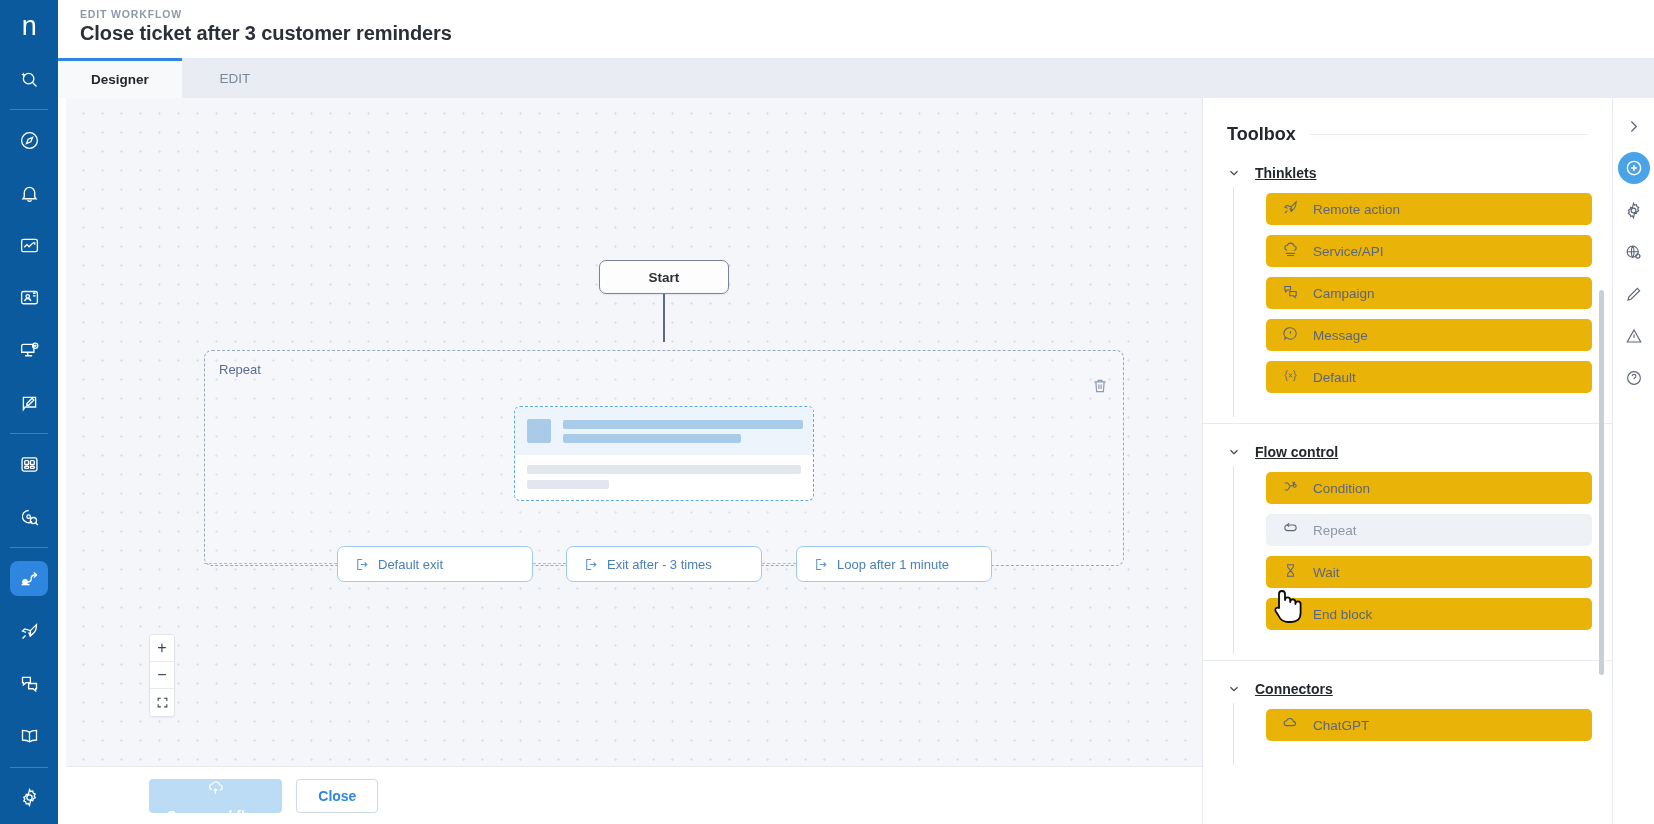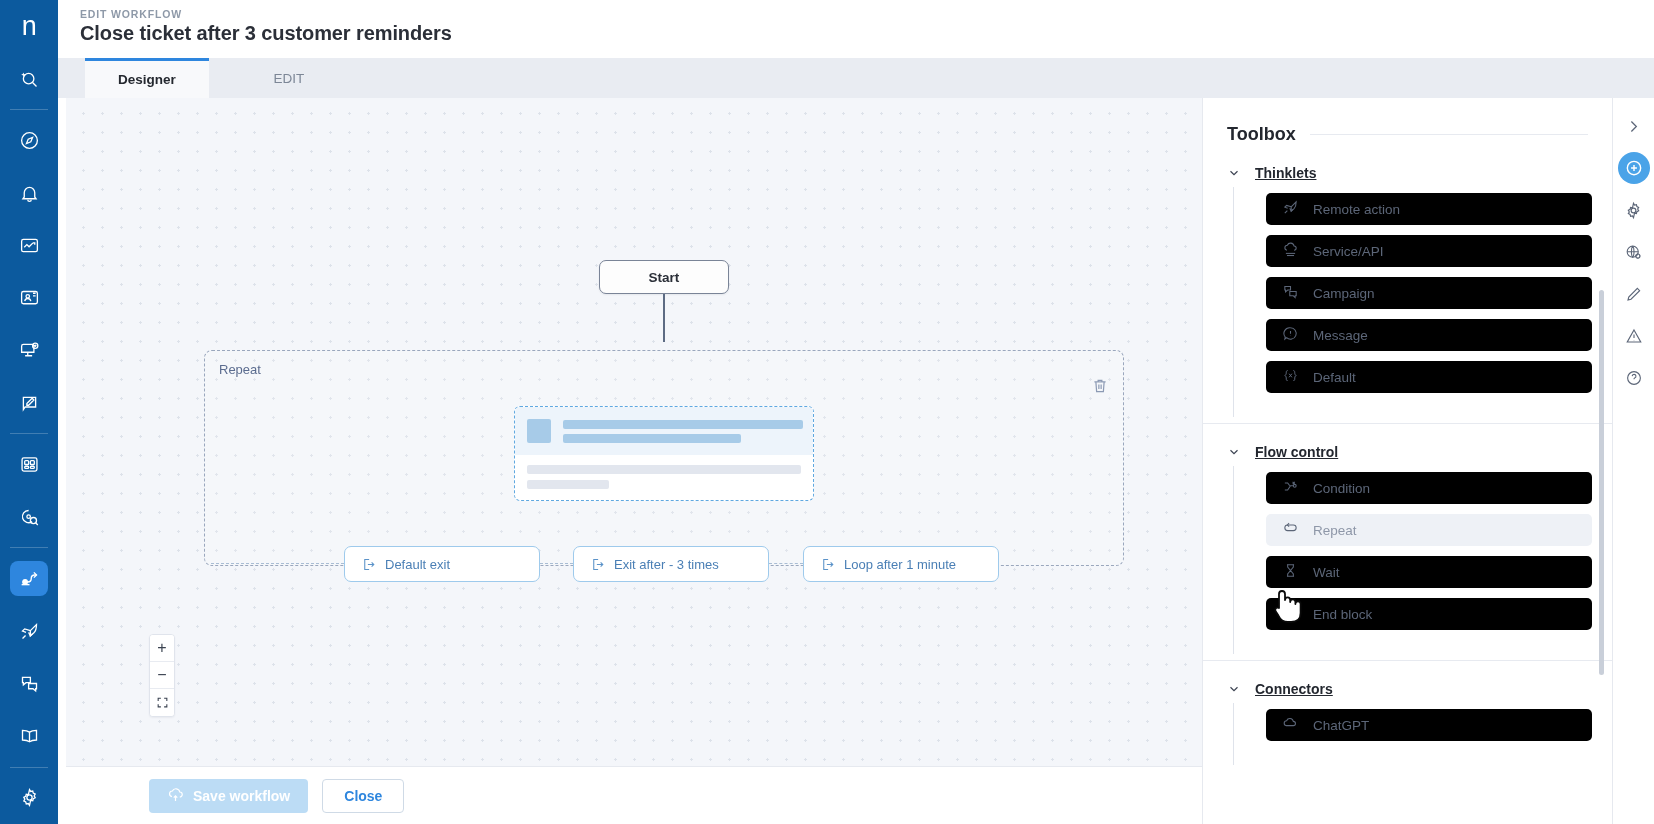--- a/index.html
+++ b/index.html
@@ -44,21 +44,21 @@
   }
   .page-title { font-size: 20px; font-weight: 700; color: #2b2f38; letter-spacing: -0.1px; }
 
   
   .tabbar {
     height: 40px; background: #e9ecf2; display: flex; align-items: stretch;
     flex: 0 0 40px;
   }
   .tab {
     padding: 0 33px; display: flex; align-items: center; justify-content: center;
-    font-size: 13.5px; color: #7c8696; background: transparent; min-width: 106px; margin-left: 27px;
+    font-size: 13.5px; color: #7c8696; background: transparent; min-width: 106px;
   }
   .tab.active {
     background: #f8f9fb; color: #24282f; font-weight: 700;
     border-top: 3px solid #2e86de;
   }
 
   
   .body-split { flex: 1 1 auto; display: flex; min-height: 0; position: relative; }
 
   
@@ -100,21 +100,21 @@
   }
   .ghost-head { background: #edf4fb; height: 48px; display: flex; align-items: center; padding: 10px 10px 10px 12px; }
   .ghost-sq { width: 24px; height: 24px; background: #a7cbe8; border-radius: 2px; flex: 0 0 24px; }
   .ghost-lines { margin-left: 12px; flex: 1 1 auto; }
   .ghost-l1 { height: 9px; background: #a7cbe8; border-radius: 2px; width: 100%; }
   .ghost-l2 { height: 9px; background: #a7cbe8; border-radius: 2px; width: 74%; margin-top: 5px; }
   .ghost-body { padding: 10px 12px 0 12px; }
   .ghost-b1 { height: 9px; background: #e2e6ee; border-radius: 2px; width: 100%; }
   .ghost-b2 { height: 9px; background: #e2e6ee; border-radius: 2px; width: 30%; margin-top: 6px; }
 
-  .exit-row { position: absolute; left: 145px; top: 448px; width: 920px; height: 28px; }
+  .exit-row { position: absolute; left: 138px; top: 448px; width: 920px; height: 28px; }
   .exit-chip {
     position: absolute; top: 0; height: 36px;
     border: 1.4px solid #9ecaec; border-radius: 7px; background: #ffffff;
     display: flex; align-items: center; gap: 9px; padding: 0 16px;
     font-size: 13px; color: #4a7fb5;
   }
   .exit-chip svg { flex: 0 0 15px; color: #5b93c9; }
   .exit-1 { left: 133px; width: 196px; }
   .exit-2 { left: 362px; width: 196px; }
   .exit-3 { left: 592px; width: 196px; }
@@ -139,21 +139,21 @@
 
   
   .footer {
     height: 58px; background: #ffffff; border-top: 1px solid #e6e9ef;
     display: flex; align-items: center; padding: 0 0 0 83px; gap: 14px;
     flex: 0 0 58px;
   }
   .btn-save {
     height: 34px; background: #bcdcf5; color: #ffffff; border: none; border-radius: 4px;
     display: flex; align-items: center; gap: 9px; padding: 0 18px;
-    font-size: 14px; font-weight: 700; font-family: "Liberation Sans", sans-serif;
+    font-size: 14px; font-weight: 700; font-family: "Liberation Sans", sans-serif; flex-direction: column;
   }
   .btn-close {
     height: 34px; background: #ffffff; color: #2e86de; border: 1px solid #cfdae6;
     border-radius: 4px; padding: 0 21px; font-size: 14px; font-weight: 700;
     font-family: "Liberation Sans", sans-serif;
   }
 
   
   .toolbox {
     width: 410px; flex: 0 0 410px; background: #ffffff; position: relative;
@@ -164,21 +164,21 @@
   .toolbox-rule { flex: 1 1 auto; height: 1px; background: #e7eaf0; }
   .tb-scroll { padding: 0 0 0 0; height: calc(100% - 54px); overflow: hidden; }
   .tb-group { padding-left: 24px; }
   .tb-group-head {
     display: flex; align-items: center; gap: 14px; padding: 20px 0 6px 0;
     font-size: 14px; font-weight: 700; color: #23272f; text-decoration: underline;
   }
   .chev { width: 14px; height: 14px; color: #3c4352; flex: 0 0 14px; }
   .tb-items { border-left: 1.5px solid #dfe3eb; margin-left: 6px; padding: 6px 0 14px 32px; }
   .tb-item {
-    height: 32px; background: #000000; border-radius: 5px; margin-bottom: 10px;
+    height: 32px; background: #eab308; border-radius: 5px; margin-bottom: 10px;
     display: flex; align-items: center; gap: 14px; padding: 0 16px;
     font-size: 13.5px; color: #5c6678; width: 326px;
   }
   .tb-item.hovered { background: #eef1f6; color: #8e97a8; }
   .tb-item svg { flex: 0 0 17px; color: #5c6678; }
   .tb-divider { height: 1px; background: #e7eaf0; margin: 6px 0 0 0; }
 
   .tb-track {
     position: absolute; right: 8px; top: 192px; width: 5px; height: 385px;
     background: #c9cfd9; border-radius: 3px;

